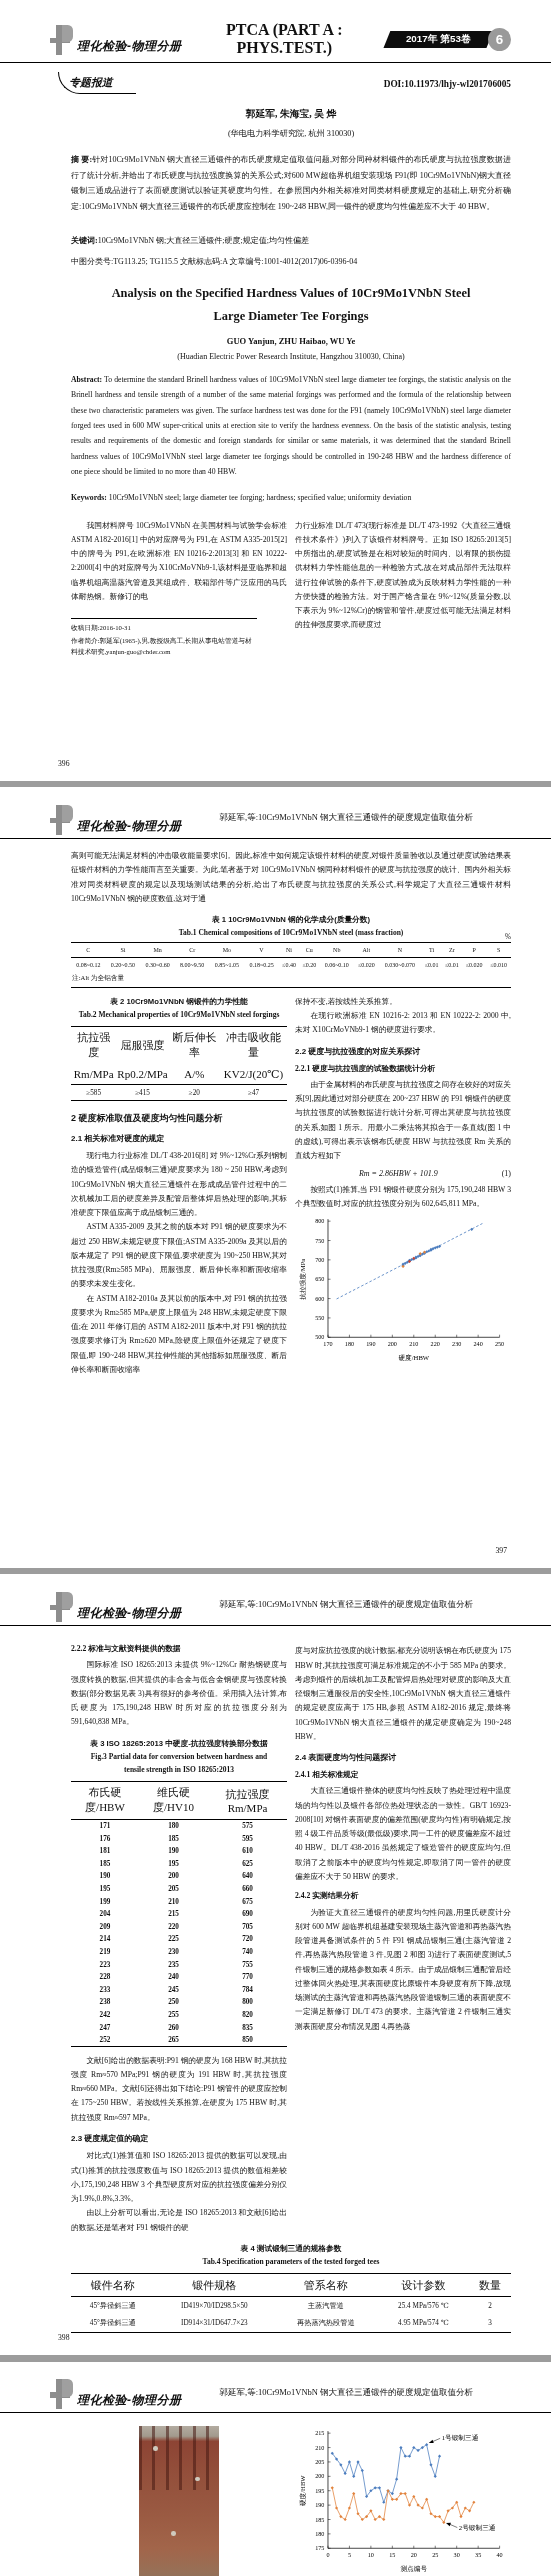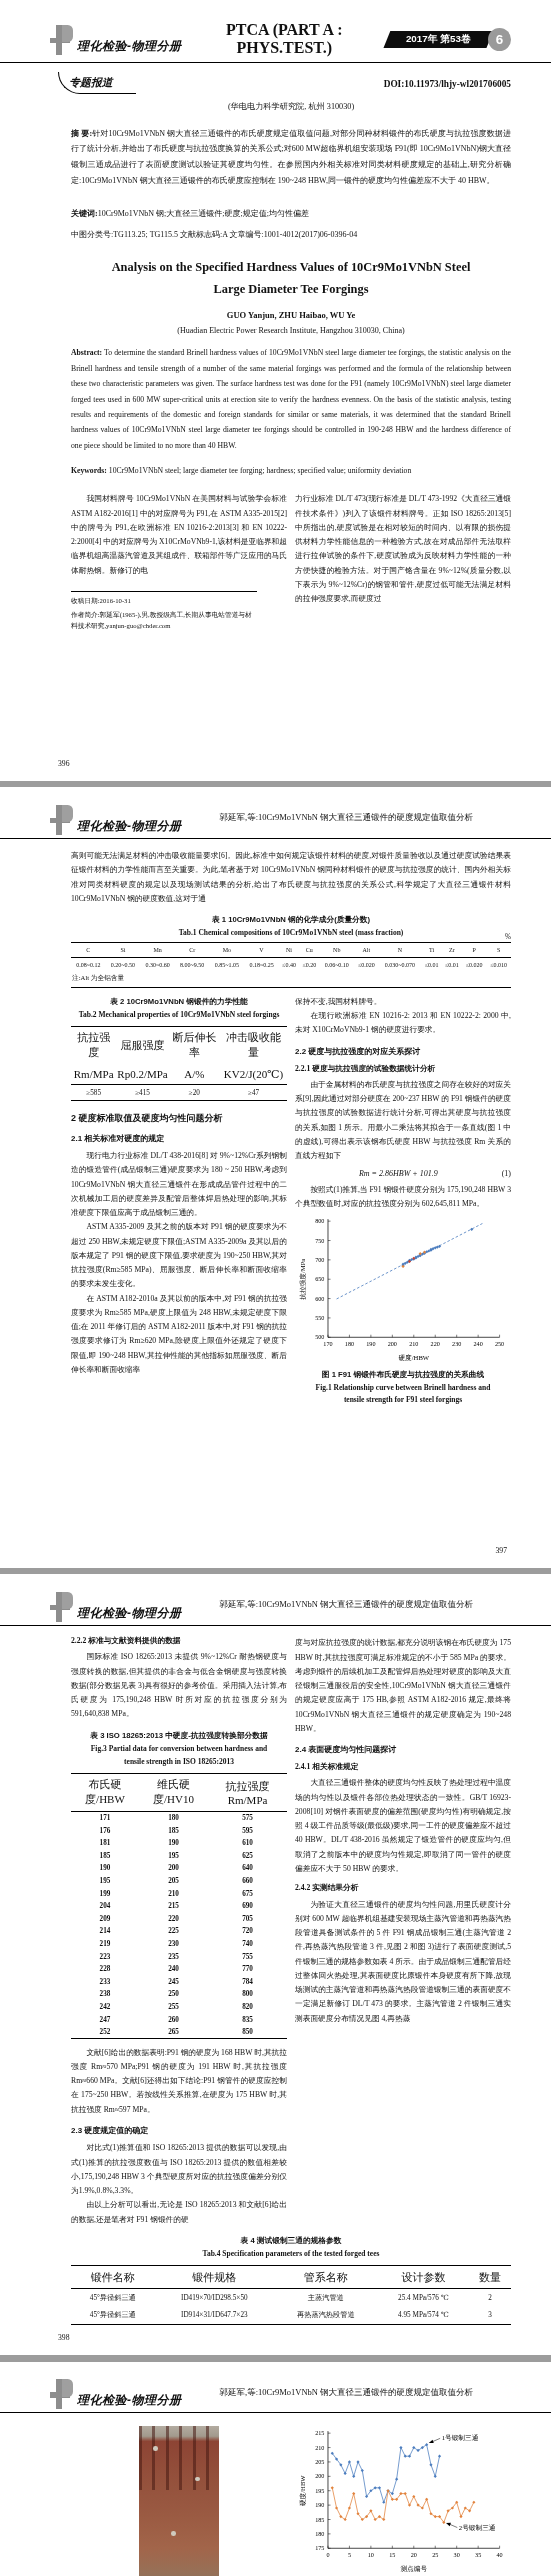--- a/index.html
+++ b/index.html
@@ -93,20 +93,21 @@
           <span>2017年 第53卷</span>
         </div>
       <div class="issue-circle">6</div>
     </div>
   </div>
   <div class="meta-row">
     <div class="badge">专题报道</div>
     <div class="doi">DOI:10.11973/lhjy-wl201706005</div>
   </div>
   <div class="content">
+    <div class="authors">郭延军, 朱海宝, 吴  烨</div>
     <div class="affil">(华电电力科学研究院, 杭州 310030)</div>
     <p class="abs"><span class="lbl">摘  要:</span><span>针对10Cr9Mo1VNbN 钢大直径三通锻件的布氏硬度规定值取值问题,对部分同种材料锻件的布氏硬度与抗拉强度数据进行了统计分析,并给出了布氏硬度与抗拉强度换算的关系公式;对600 MW超临界机组安装现场 F91(即 10Cr9Mo1VNbN)钢大直径锻制三通成品进行了表面硬度测试以验证其硬度均匀性。在参照国内外相关标准对同类材料硬度规定的基础上,研究分析确定:10Cr9Mo1VNbN 钢大直径三通锻件的布氏硬度应控制在 190~248 HBW,同一锻件的硬度均匀性偏差应不大于 40 HBW。</span></p>
     <p class="kwline"><span class="lbl">关键词:</span><span>10Cr9Mo1VNbN 钢;大直径三通锻件;硬度;规定值;均匀性偏差</span></p>
     <p class="clc">中图分类号:TG113.25; TG115.5      文献标志码:A      文章编号:1001-4012(2017)06-0396-04</p>
     <h2 class="en-title">Analysis on the Specified Hardness Values of 10Cr9Mo1VNbN Steel
 Large Diameter Tee Forgings</h2>
     <div class="en-authors">GUO Yanjun, ZHU Haibao, WU Ye</div>
     <div class="en-affil">(Huadian Electric Power Research Institute, Hangzhou 310030, China)</div>
     <p class="en-abs"><span class="lbl">Abstract:</span> <span>To determine the standard Brinell hardness values of 10Cr9Mo1VNbN steel large diameter tee forgings, the statistic analysis on the Brinell hardness and tensile strength of a number of the same material forgings was performed and the formula of the relationship between these two characteristic parameters was given. The surface hardness test was done for the F91 (namely 10Cr9Mo1VNbN) steel large diameter forged tees used in 600 MW super-critical units at erection site to verify the hardness evenness. On the basis of the statistic analysis, testing results and requirements of the domestic and foreign standards for similar or same materials, it was determined that the standard Brinell hardness values of 10Cr9Mo1VNbN steel large diameter tee forgings should be controlled in 190-248 HBW and the hardness difference of one piece should be limited to no more than 40 HBW.</span></p>
     <p class="en-abs"><span class="lbl">Keywords:</span> <span>10Cr9Mo1VNbN steel; large diameter tee forging; hardness; specified value; uniformity deviation</span></p>
@@ -223,21 +224,21 @@
               </tr>
             </tbody>
           </table>
         <h3 class="h-sec">2  硬度标准取值及硬度均匀性问题分析</h3>
         <h4 class="h-sub">2.1  相关标准对硬度的规定</h4>
         <p class="body">现行电力行业标准 DL/T 438-2016[8] 对 9%~12%Cr系列钢制造的锻造管件(成品锻制三通)硬度要求为 180 ~ 250 HBW,考虑到 10Cr9Mo1VNbN 钢大直径三通锻件在形成成品管件过程中的二次机械加工后的硬度差异及配管后整体焊后热处理的影响,其标准硬度下限值应高于成品锻制三通的。</p>
         <p class="body">ASTM A335-2009 及其之前的版本对 P91 钢的硬度要求为不超过 250 HBW,未规定硬度下限值;ASTM A335-2009a 及其以后的版本规定了 P91 钢的硬度下限值,要求硬度为 190~250 HBW,其对抗拉强度(Rm≥585 MPa)、屈服强度、断后伸长率和断面收缩率的要求未发生变化。</p>
         <p class="body">在 ASTM A182-2010a 及其以前的版本中,对 F91 钢的抗拉强度要求为 Rm≥585 MPa,硬度上限值为 248 HBW,未规定硬度下限值;在 2011 年修订后的 ASTM A182-2011 版本中,对 F91 钢的抗拉强度要求修订为 Rm≥620 MPa,除硬度上限值外还规定了硬度下限值,即 190~248 HBW,其拉伸性能的其他指标如屈服强度、断后伸长率和断面收缩率</p>
       </div>
       <div class="col">
-        <p class="body noind">保持不变,我国材料牌号。</p>
+        <p class="body noind">保持不变,若按线性关系推算。</p>
         <p class="body">在现行欧洲标准 EN 10216-2: 2013 和 EN 10222-2: 2000 中,未对 X10CrMoVNb9-1 钢的硬度进行要求。</p>
         <h4 class="h-sub">2.2  硬度与抗拉强度的对应关系探讨</h4>
         <h5 class="h-sub2">2.2.1  硬度与抗拉强度的试验数据统计分析</h5>
         <p class="body">由于金属材料的布氏硬度与抗拉强度之间存在较好的对应关系[9],因此通过对部分硬度在 200~237 HBW 的 F91 钢锻件的硬度与抗拉强度的试验数据进行统计分析,可得出其硬度与抗拉强度的关系,如图 1 所示。用最小二乘法将其拟合于一条直线(图 1 中的虚线),可得出表示该钢布氏硬度 HBW 与抗拉强度 Rm 关系的直线方程如下</p>
         <div class="eq">
           <span class="eq-body">Rm = 2.86HBW + 101.9</span>
           <span class="eq-no">(1)</span>
         </div>
         <p class="body">按照式(1)推算,当 F91 钢锻件硬度分别为 175,190,248 HBW 3 个典型数值时,对应的抗拉强度分别为 602,645,811 MPa。</p>
         <div class="chartbox">
@@ -304,46 +305,41 @@
               <path d="M 270.92499999999995 59.373333333333356 L 274.025 62.47333333333336 L 270.92499999999995 65.57333333333335 L 267.82499999999993 62.47333333333336 Z" fill="#4d7ebf"></path>
               <path d="M 275.1 57.86666666666667 L 278.20000000000005 60.96666666666667 L 275.1 64.06666666666666 L 272 60.96666666666667 Z" fill="#4d7ebf"></path>
               <path d="M 337.725 24.71999999999999 L 340.82500000000005 27.819999999999993 L 337.725 30.919999999999995 L 334.625 27.819999999999993 Z" fill="#4d7ebf"></path>
               <path d="M 204.125 97.04000000000002 L 207.225 100.14000000000001 L 204.125 103.24000000000001 L 201.025 100.14000000000001 Z" fill="#e2833d"></path>
               <path d="M 237.525 72.18 L 240.625 75.28 L 237.525 78.38 L 234.425 75.28 Z" fill="#e2833d"></path>
               <path d="M 245.875 69.16666666666669 L 248.975 72.26666666666668 L 245.875 75.36666666666667 L 242.775 72.26666666666668 Z" fill="#e2833d"></path>
               <path d="M 216.65 87.24666666666667 L 219.75 90.34666666666666 L 216.65 93.44666666666666 L 213.55 90.34666666666666 Z" fill="#c44536"></path>
               <path d="M 225 81.22 L 228.1 84.32 L 225 87.41999999999999 L 221.9 84.32 Z" fill="#c44536"></path>
             </svg>
           </div>
-        <div class="fig-caps">
-          <div class="cap-cn">图 1  F91 钢锻件布氏硬度与抗拉强度的关系曲线</div>
-          <div class="cap-en" style="white-space:pre-line;">Fig.1  Relationship curve between Brinell hardness and
-tensile strength for F91 steel forgings</div>
-        </div>
       </div>
     </div>
   </div>
   <div class="pageno right">397</div>
 </div>
 <div class="divider"></div>
 
 <div class="page" style="height:781px;">
   <div class="hdr" style="padding-top:17.5px;">
     <div class="logo">
       <div class="logo-mark">
           <div class="v"></div>
           <div class="h"></div>
           <div class="p"></div>
         </div>
       <div class="logo-txt">理化检验-物理分册</div>
     </div>
     <div class="run-head">郭延军,等:10Cr9Mo1VNbN 钢大直径三通锻件的硬度规定值取值分析</div>
   </div>
   <div class="content" style="padding-top:10.3px;">
-    <div class="cols" style="margin-top:0;">
+    <div class="cols" style="margin-top:8px;">
       <div class="col">
         <h5 class="h-sub2" style="margin-top:0;">2.2.2  标准与文献资料提供的数据</h5>
         <p class="body">国际标准 ISO 18265:2013 未提供 9%~12%Cr 耐热钢硬度与强度转换的数据,但其提供的非合金与低合金钢硬度与强度转换数据(部分数据见表 3)具有很好的参考价值。采用插入法计算,布氏硬度为 175,190,248 HBW 时所对应的抗拉强度分别为 591,640,838 MPa。</p>
         <div class="tbl-caps">
           <div class="cap-cn">表 3  ISO 18265:2013 中硬度-抗拉强度转换部分数据</div>
           <div class="cap-en" style="white-space:pre-line;">Fig.3  Partial data for conversion between hardness and
 tensile strength in ISO 18265:2013</div>
         </div>
         <table class="atable t3">
             <thead>

